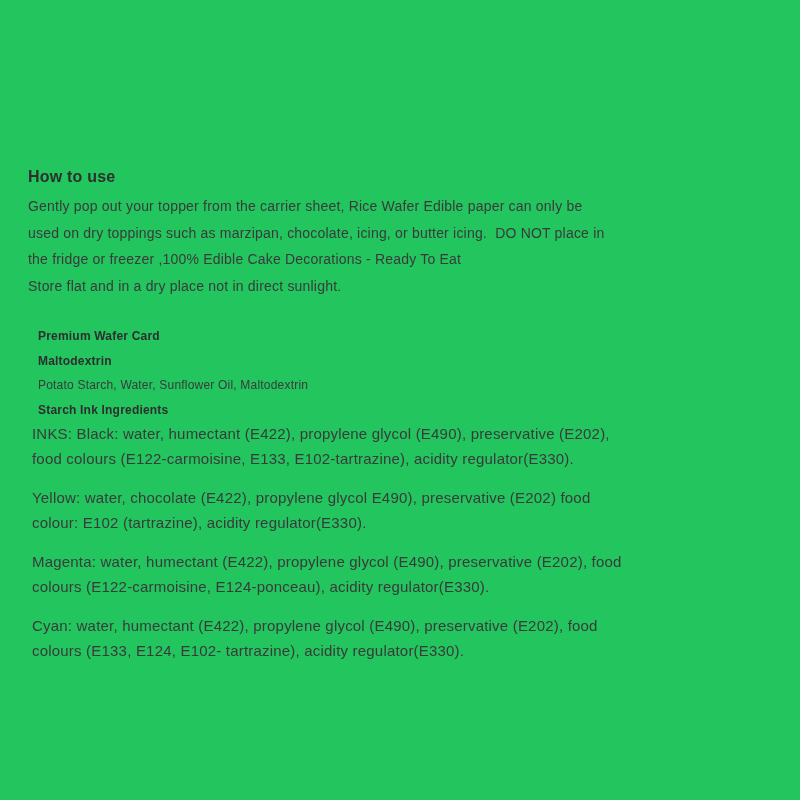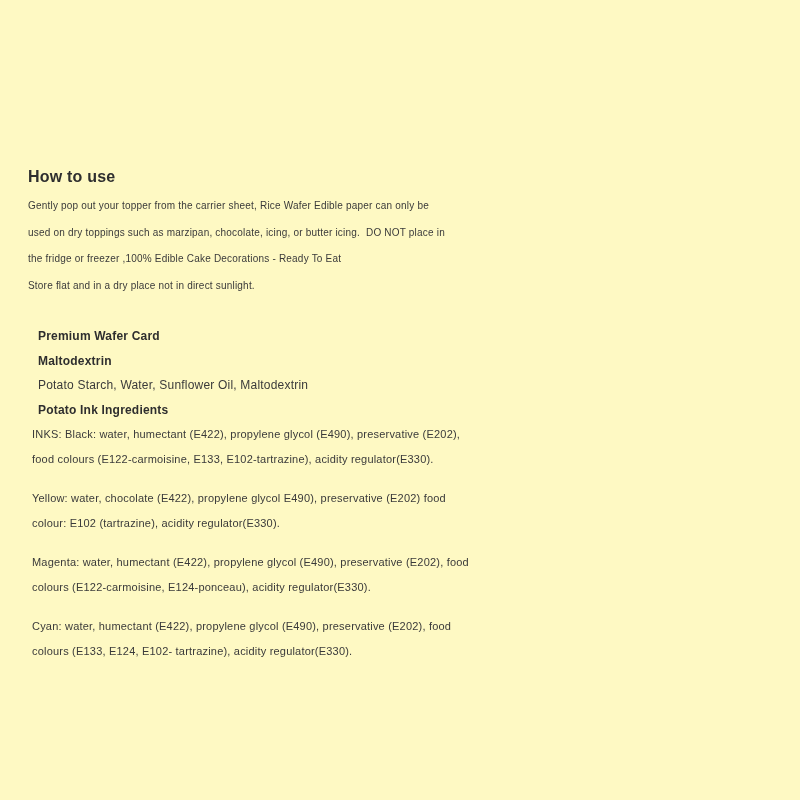--- a/index.html
+++ b/index.html
@@ -13,33 +13,33 @@
     height: 800px;
     font-family: "Liberation Sans", sans-serif;
     color: #3a3a3a;
     overflow: hidden;
   }
   .page {
     box-sizing: border-box;
     width: 800px;
     height: 800px;
     padding: 163px 40px 0 28px;
-    background: #fef9c3;
+    background: #22c55e;
   }
   .how-to-use h2 {
     margin: 0;
     font-size: 16px;
     font-weight: 700;
     line-height: 27px;
     color: #2e2e2e;
     letter-spacing: 0.2px;
   }
   .how-to-use p {
     margin: 3px 0 0 0;
-    font-size: 10px;
+    font-size: 14px;
     font-weight: 400;
     line-height: 26.5px;
     white-space: pre-wrap;
     letter-spacing: 0.2px;
     max-width: 730px;
   }
   .product-details {
     margin-top: 25px;
     padding-left: 2px;
   }
@@ -56,21 +56,21 @@
     font-size: 12px;
     font-weight: 400;
     line-height: 24.5px;
     white-space: pre-wrap;
     letter-spacing: 0.2px;
     max-width: 730px;
   }
   .product-details p.ink {
     margin-left: 2px;
     margin-bottom: 15px;
-    font-size: 11px;
+    font-size: 15px;
   }
   .product-details p.ink:first-of-type {
     margin-bottom: 15px;
   }
 </style>
 </head>
 <body>
 
 <div class="page">
 
@@ -79,21 +79,21 @@
     <p>Gently pop out your topper from the carrier sheet, Rice Wafer Edible paper can only be
 used on dry toppings such as marzipan, chocolate, icing, or butter icing.  DO NOT place in
 the fridge or freezer ,100% Edible Cake Decorations - Ready To Eat
 Store flat and in a dry place not in direct sunlight.</p>
   </section>
 
   <section class="product-details">
     <h3>Premium Wafer Card</h3>
     <h3>Maltodextrin</h3>
     <p>Potato Starch, Water, Sunflower Oil, Maltodextrin</p>
-    <h3>Potato Ink Ingredients</h3>
+    <h3>Starch Ink Ingredients</h3>
     <p class="ink">INKS: Black: water, humectant (E422), propylene glycol (E490), preservative (E202),
 food colours (E122-carmoisine, E133, E102-tartrazine), acidity regulator(E330).</p>
     <p class="ink">Yellow: water, chocolate (E422), propylene glycol E490), preservative (E202) food
 colour: E102 (tartrazine), acidity regulator(E330).</p>
     <p class="ink">Magenta: water, humectant (E422), propylene glycol (E490), preservative (E202), food
 colours (E122-carmoisine, E124-ponceau), acidity regulator(E330).</p>
     <p class="ink">Cyan: water, humectant (E422), propylene glycol (E490), preservative (E202), food
 colours (E133, E124, E102- tartrazine), acidity regulator(E330).</p>
   </section>
 

